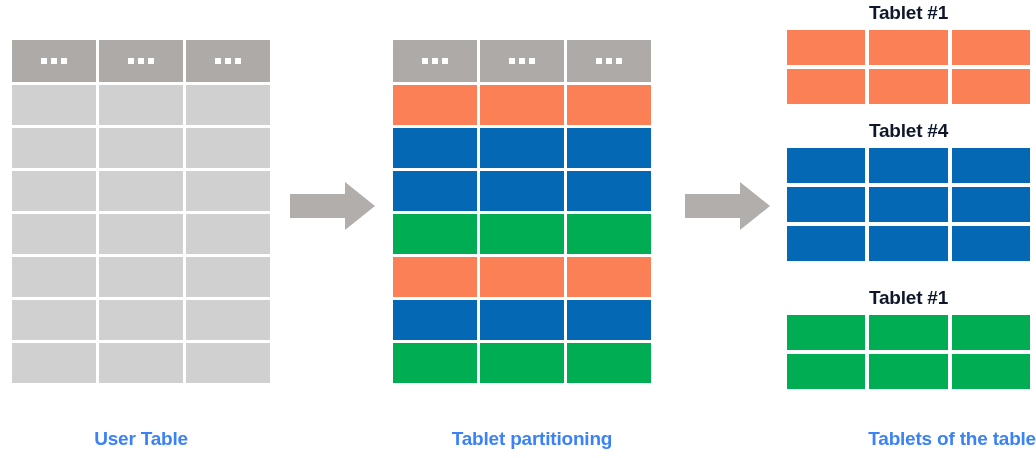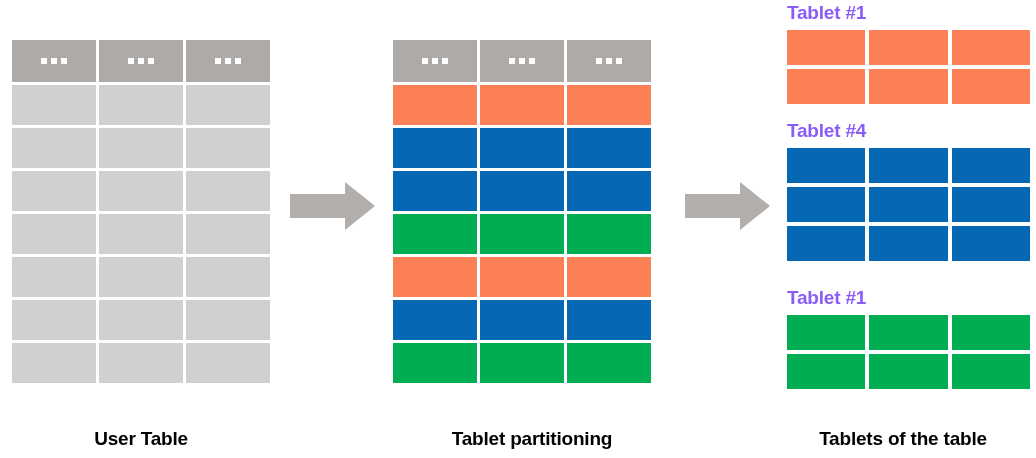--- a/index.html
+++ b/index.html
@@ -72,47 +72,47 @@
   .tablet .grid-cell {
     margin-right: 4px;
     height: 35px;
   }
   .tablet .grid-cell:last-child { margin-right: 0; }
 
   .tablet-title {
     position: absolute;
     left: 787px;
     width: 243px;
-    text-align: left;
+    text-align: center;
     font-size: 19px;
     font-weight: bold;
-    color: #8b5cf6;
+    color: #0f172a;
     letter-spacing: -0.2px;
   }
 
   
   .arrow {
     position: absolute;
     width: 85px;
     height: 52px;
   }
 
   
   .caption {
     position: absolute;
     top: 428px;
     font-size: 19px;
     font-weight: bold;
-    color: #000000;
+    color: #3b82f6;
     letter-spacing: -0.2px;
     text-align: center;
   }
   #caption-left   { left: 12px;  width: 258px; }
   #caption-middle { left: 393px; width: 278px; }
-  #caption-right  { left: 770px; width: 266px; }
+  #caption-right  { left: 770px; width: 266px; text-align: right; }
 </style>
 </head>
 <body>
 
 <div class="grid big-table" id="left-table" style="left:12px; top:40px;">
   <div class="grid-row row-head">
     <div class="grid-cell">
       <span class="dots">
           <i></i>
           <i></i>

